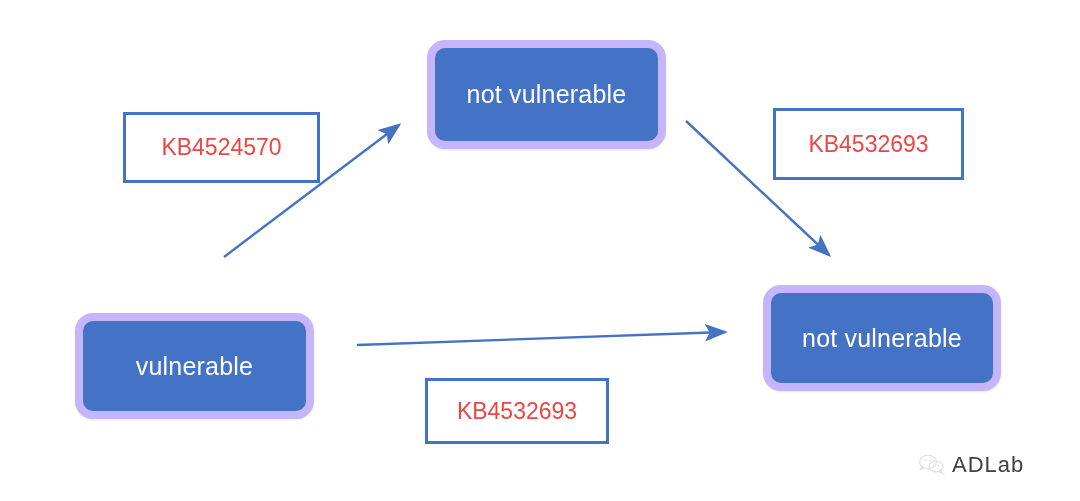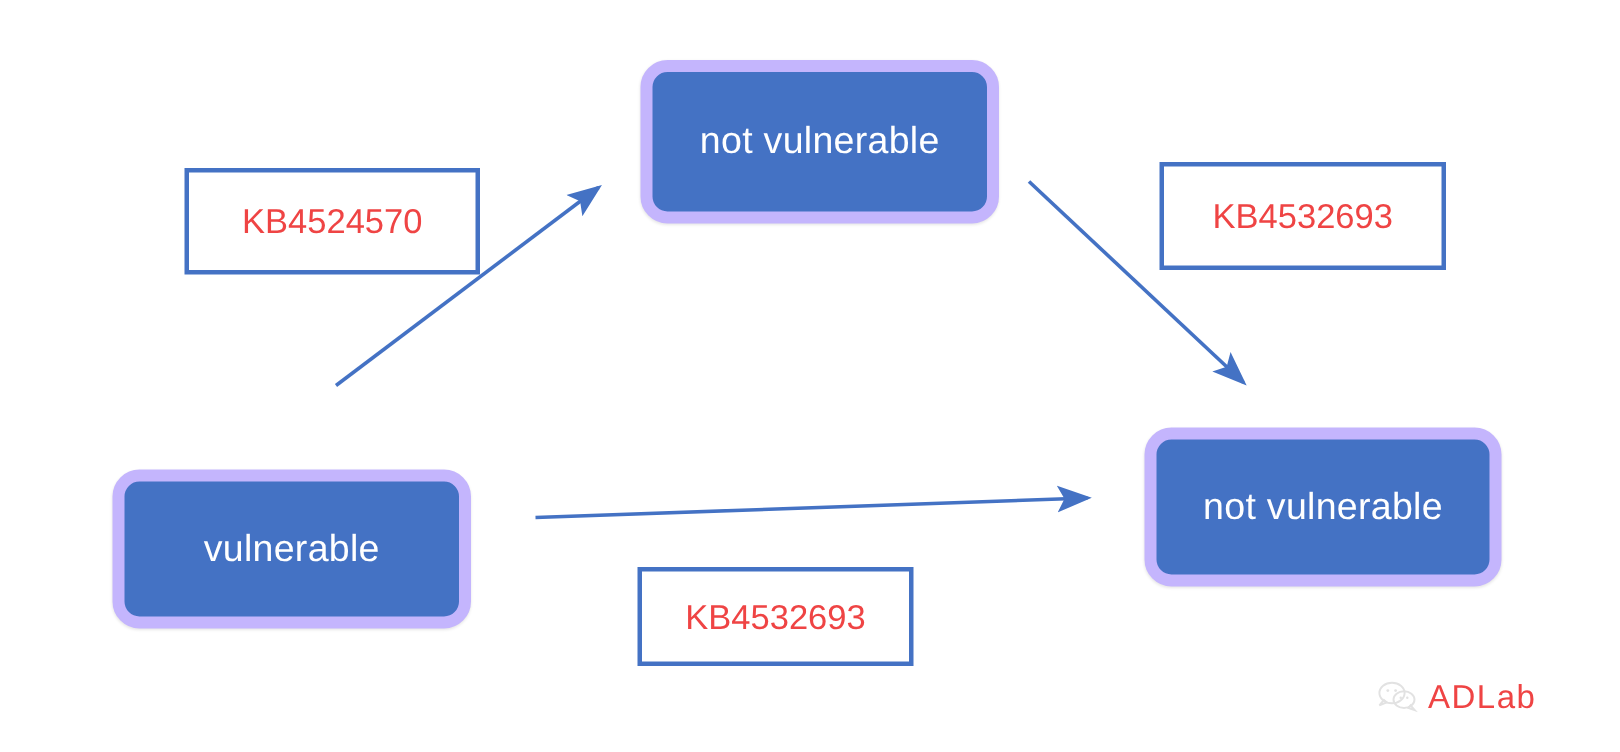--- a/index.html
+++ b/index.html
@@ -73,21 +73,21 @@
     left: 918px;
     top: 452px;
     display: flex;
     align-items: center;
     gap: 6px;
     color: #DEDEDE;
     font-size: 22px;
     letter-spacing: 1px;
     user-select: none;
   }
-  #watermark .wm-text { color: #ef4444; }
+  #watermark .wm-text { color: #404040; }
 </style>
 </head>
 <body>
 
 <div id="canvas">
 
   <svg id="arrow-layer" viewBox="0 0 1080 501" width="1080" height="501" xmlns="http://www.w3.org/2000/svg">
     <defs>
       <marker id="ah" markerWidth="10" markerHeight="8" refX="8.4" refY="4" orient="auto" markerUnits="strokeWidth">
         <path d="M0,0.3 L9.6,4 L0,7.7 L2.0,4 Z" fill="#4472C4"></path>

